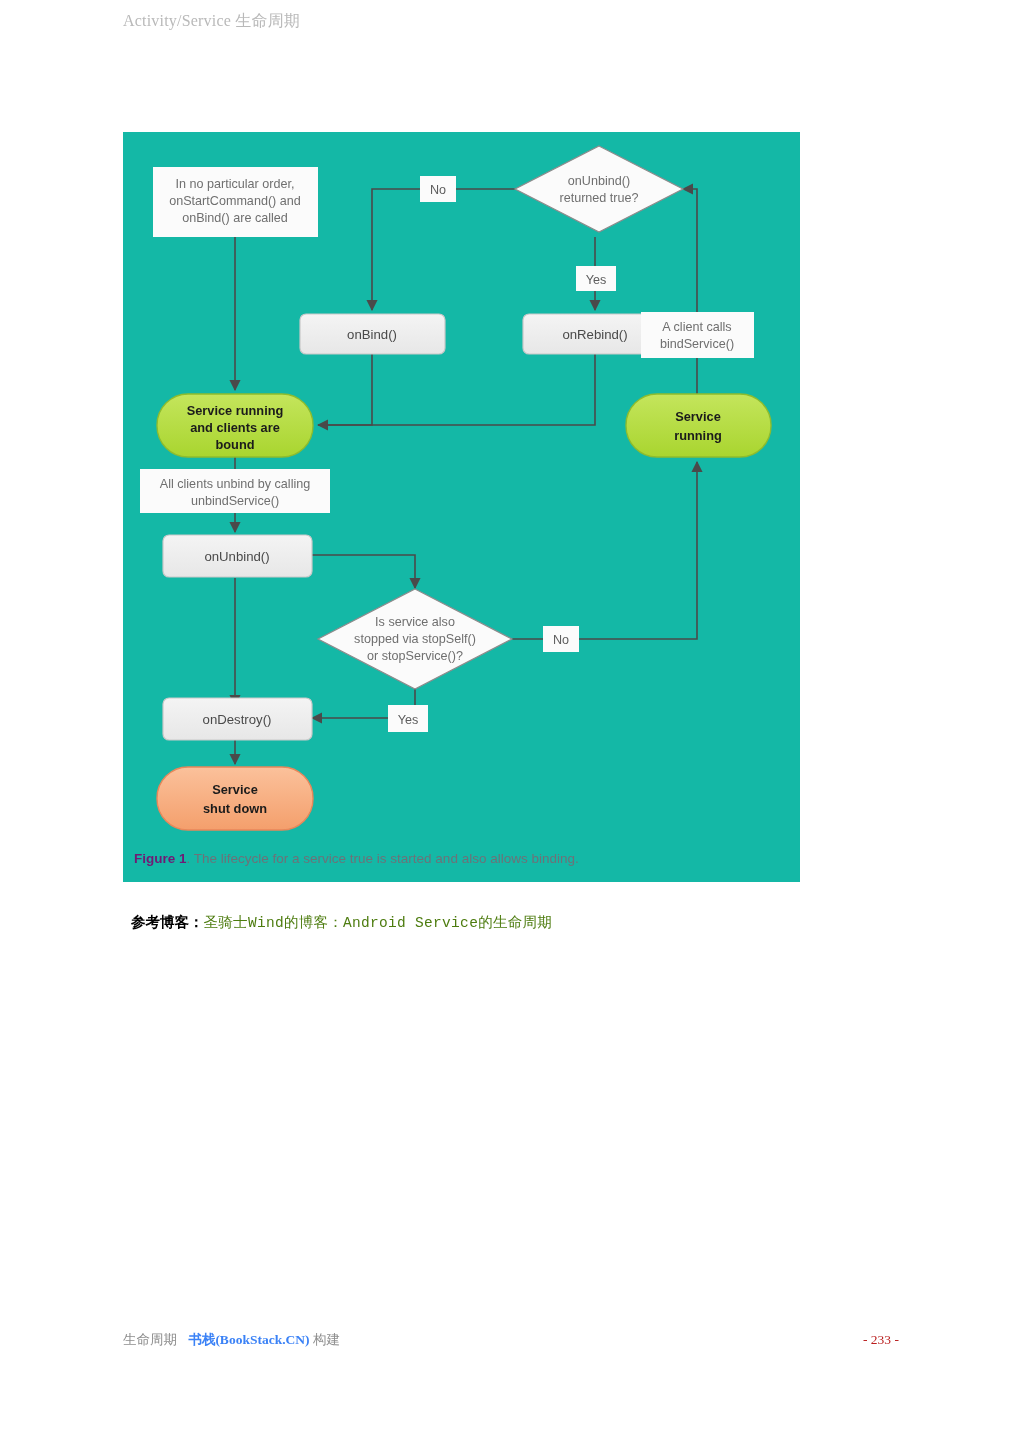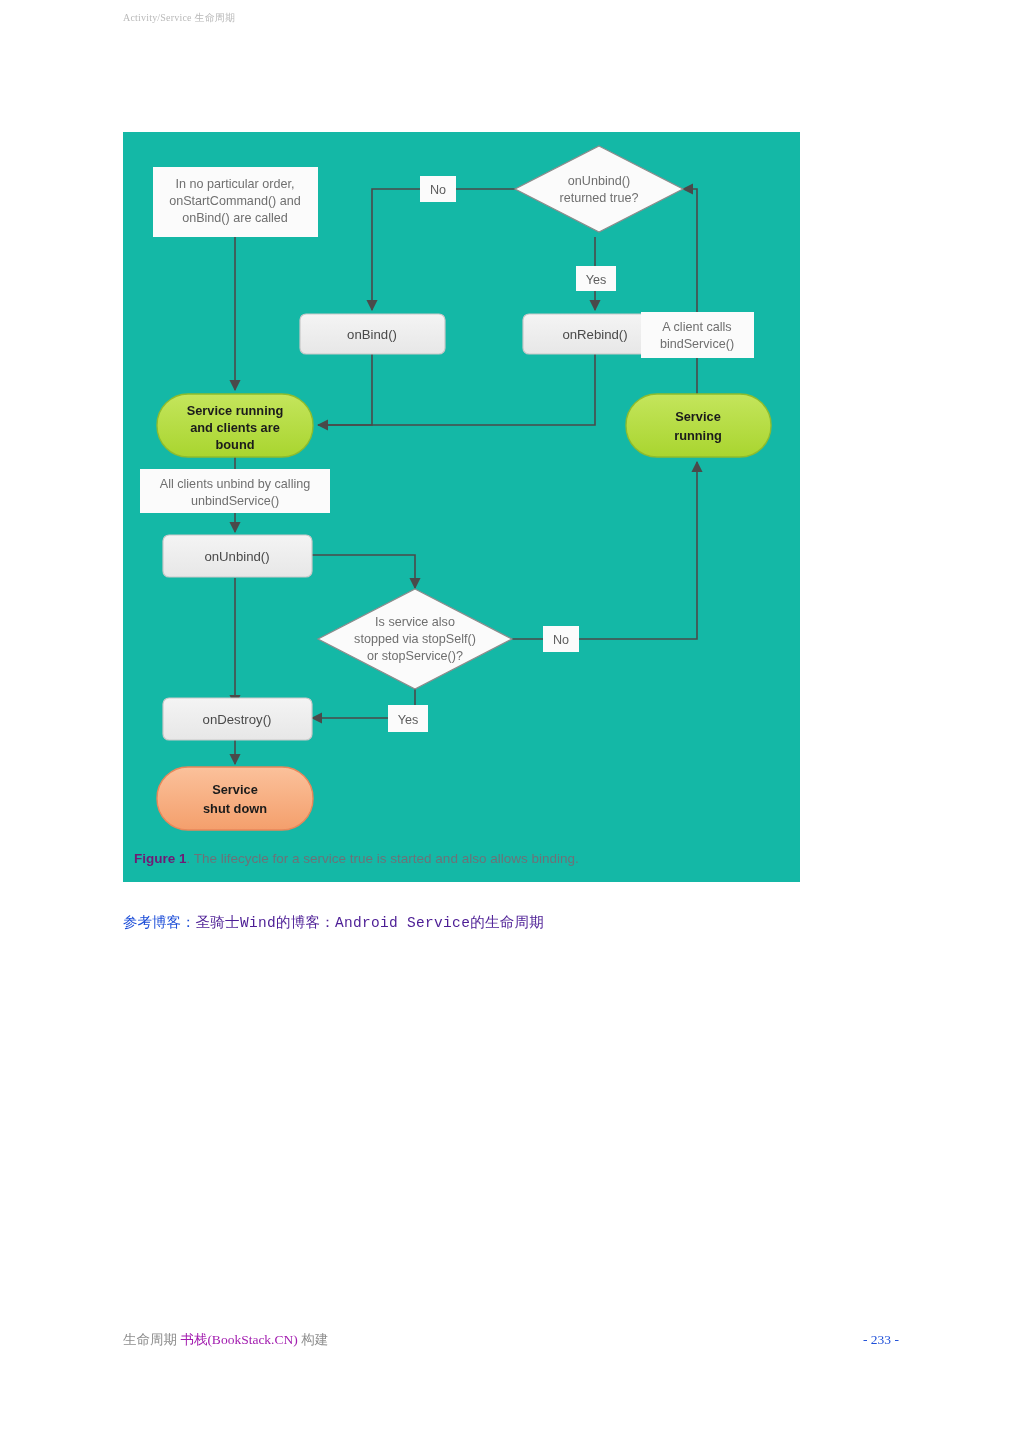--- a/index.html
+++ b/index.html
@@ -14,21 +14,21 @@
     font-family: "Liberation Sans", sans-serif;
     overflow: hidden;
   }
 
   
   .page-header {
     position: absolute;
     left: 123px;
     top: 11px;
     font-family: "Liberation Serif", serif;
-    font-size: 10px;
+    font-size: 16px;
     color: #b9b9b9;
     letter-spacing: 0.2px;
     white-space: nowrap;
   }
 
   
   .figure-wrap {
     position: absolute;
     left: 123px;
     top: 132px;
@@ -63,25 +63,26 @@
 
   
   .reference-line {
     position: absolute;
     left: 123px;
     top: 913px;
     font-size: 14.5px;
     white-space: nowrap;
   }
   .reference-label {
-    font-weight: normal;
-    color: #1d4ed8;
+    font-weight: bold;
+    color: #000000;
+    margin-left: 8px;
   }
   .reference-link {
-    color: #4c1d95;
+    color: #4d7c0f;
     font-family: "Liberation Mono", monospace;
     font-size: 14.5px;
     text-decoration: none;
     letter-spacing: 0.3px;
     margin-top: 26px;
   }
 
   
   .footer {
     position: absolute;
@@ -90,25 +91,26 @@
     width: 776px;
     font-family: "Liberation Serif", serif;
     font-size: 13.5px;
     color: #8d8d8d;
     display: flex;
     justify-content: space-between;
     align-items: baseline;
   }
   .footer-left { white-space: nowrap; }
   .footer-brand {
-    color: #a21caf;
-    font-weight: normal;
+    color: #3b82f6;
+    font-weight: bold;
+    margin-left: 8px;
   }
   .footer-page {
-    color: #1d4ed8;
+    color: #b91c1c;
     white-space: nowrap;
   }
 
   
   .dg-note {
     font-family: "Liberation Sans", sans-serif;
     font-size: 12.6px;
     fill: #6f6f6f;
   }
   .dg-box-label {

